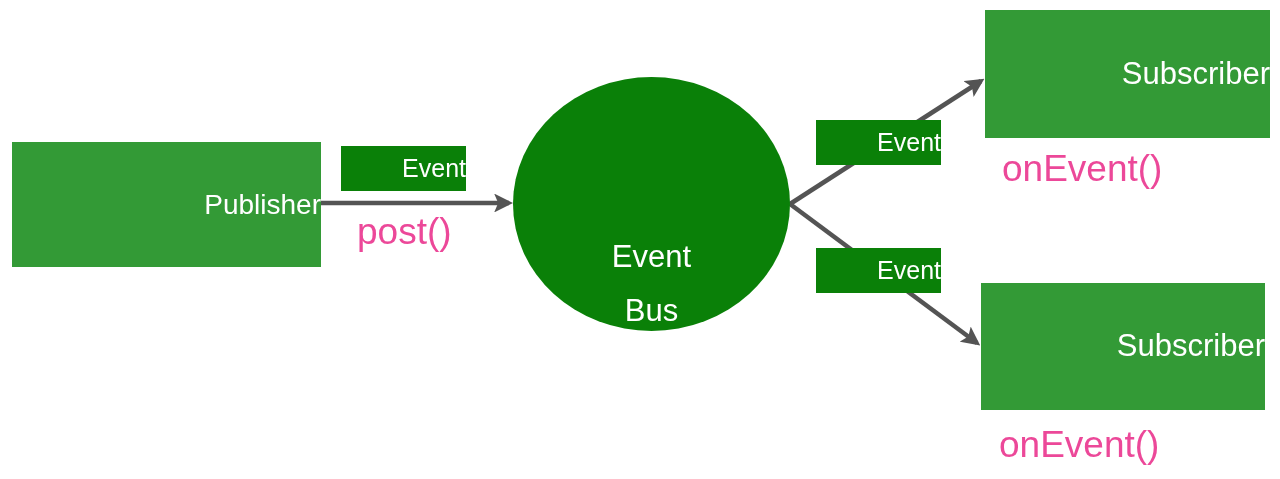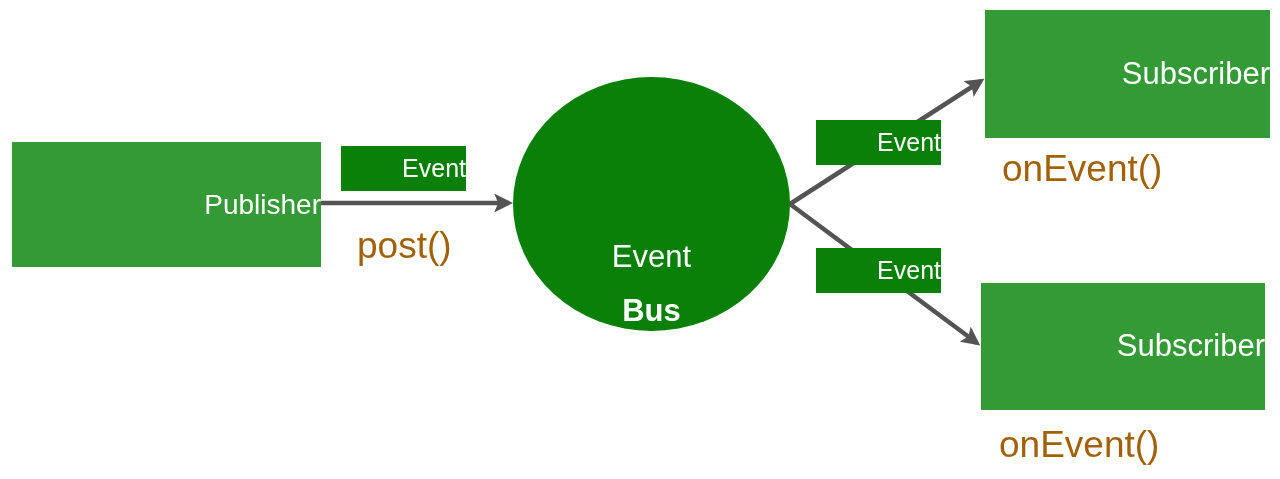--- a/index.html
+++ b/index.html
@@ -57,21 +57,21 @@
   }
   
   #node-event-bus {
     left: 513px;
     top: 77px;
     width: 277px;
     height: 254px;
     font-size: 31px;
   }
   #node-event-bus .bus-line-1 { display: block; }
-  #node-event-bus .bus-line-2 { display: block; margin-top: 16px; font-weight: bold; }
+  #node-event-bus .bus-line-2 { display: block; margin-top: 16px; }
 
   
   .event-tag {
     font-size: 25px;
   }
   #tag-event-post {
     left: 341px;
     top: 146px;
     width: 125px;
     height: 45px;
@@ -101,27 +101,27 @@
     left: 981px;
     top: 283px;
     width: 284px;
     height: 127px;
     font-size: 31px;
   }
 
   
   .caption {
     position: absolute;
-    color: #a16207;
+    color: #ec4899;
     font-size: 37px;
     white-space: nowrap;
   }
   #caption-post {
     left: 357px;
-    top: 225px;
+    top: 211px;
   }
   #caption-onevent-top {
     left: 1002px;
     top: 148px;
   }
   #caption-onevent-bottom {
     left: 999px;
     top: 424px;
   }
 </style>

